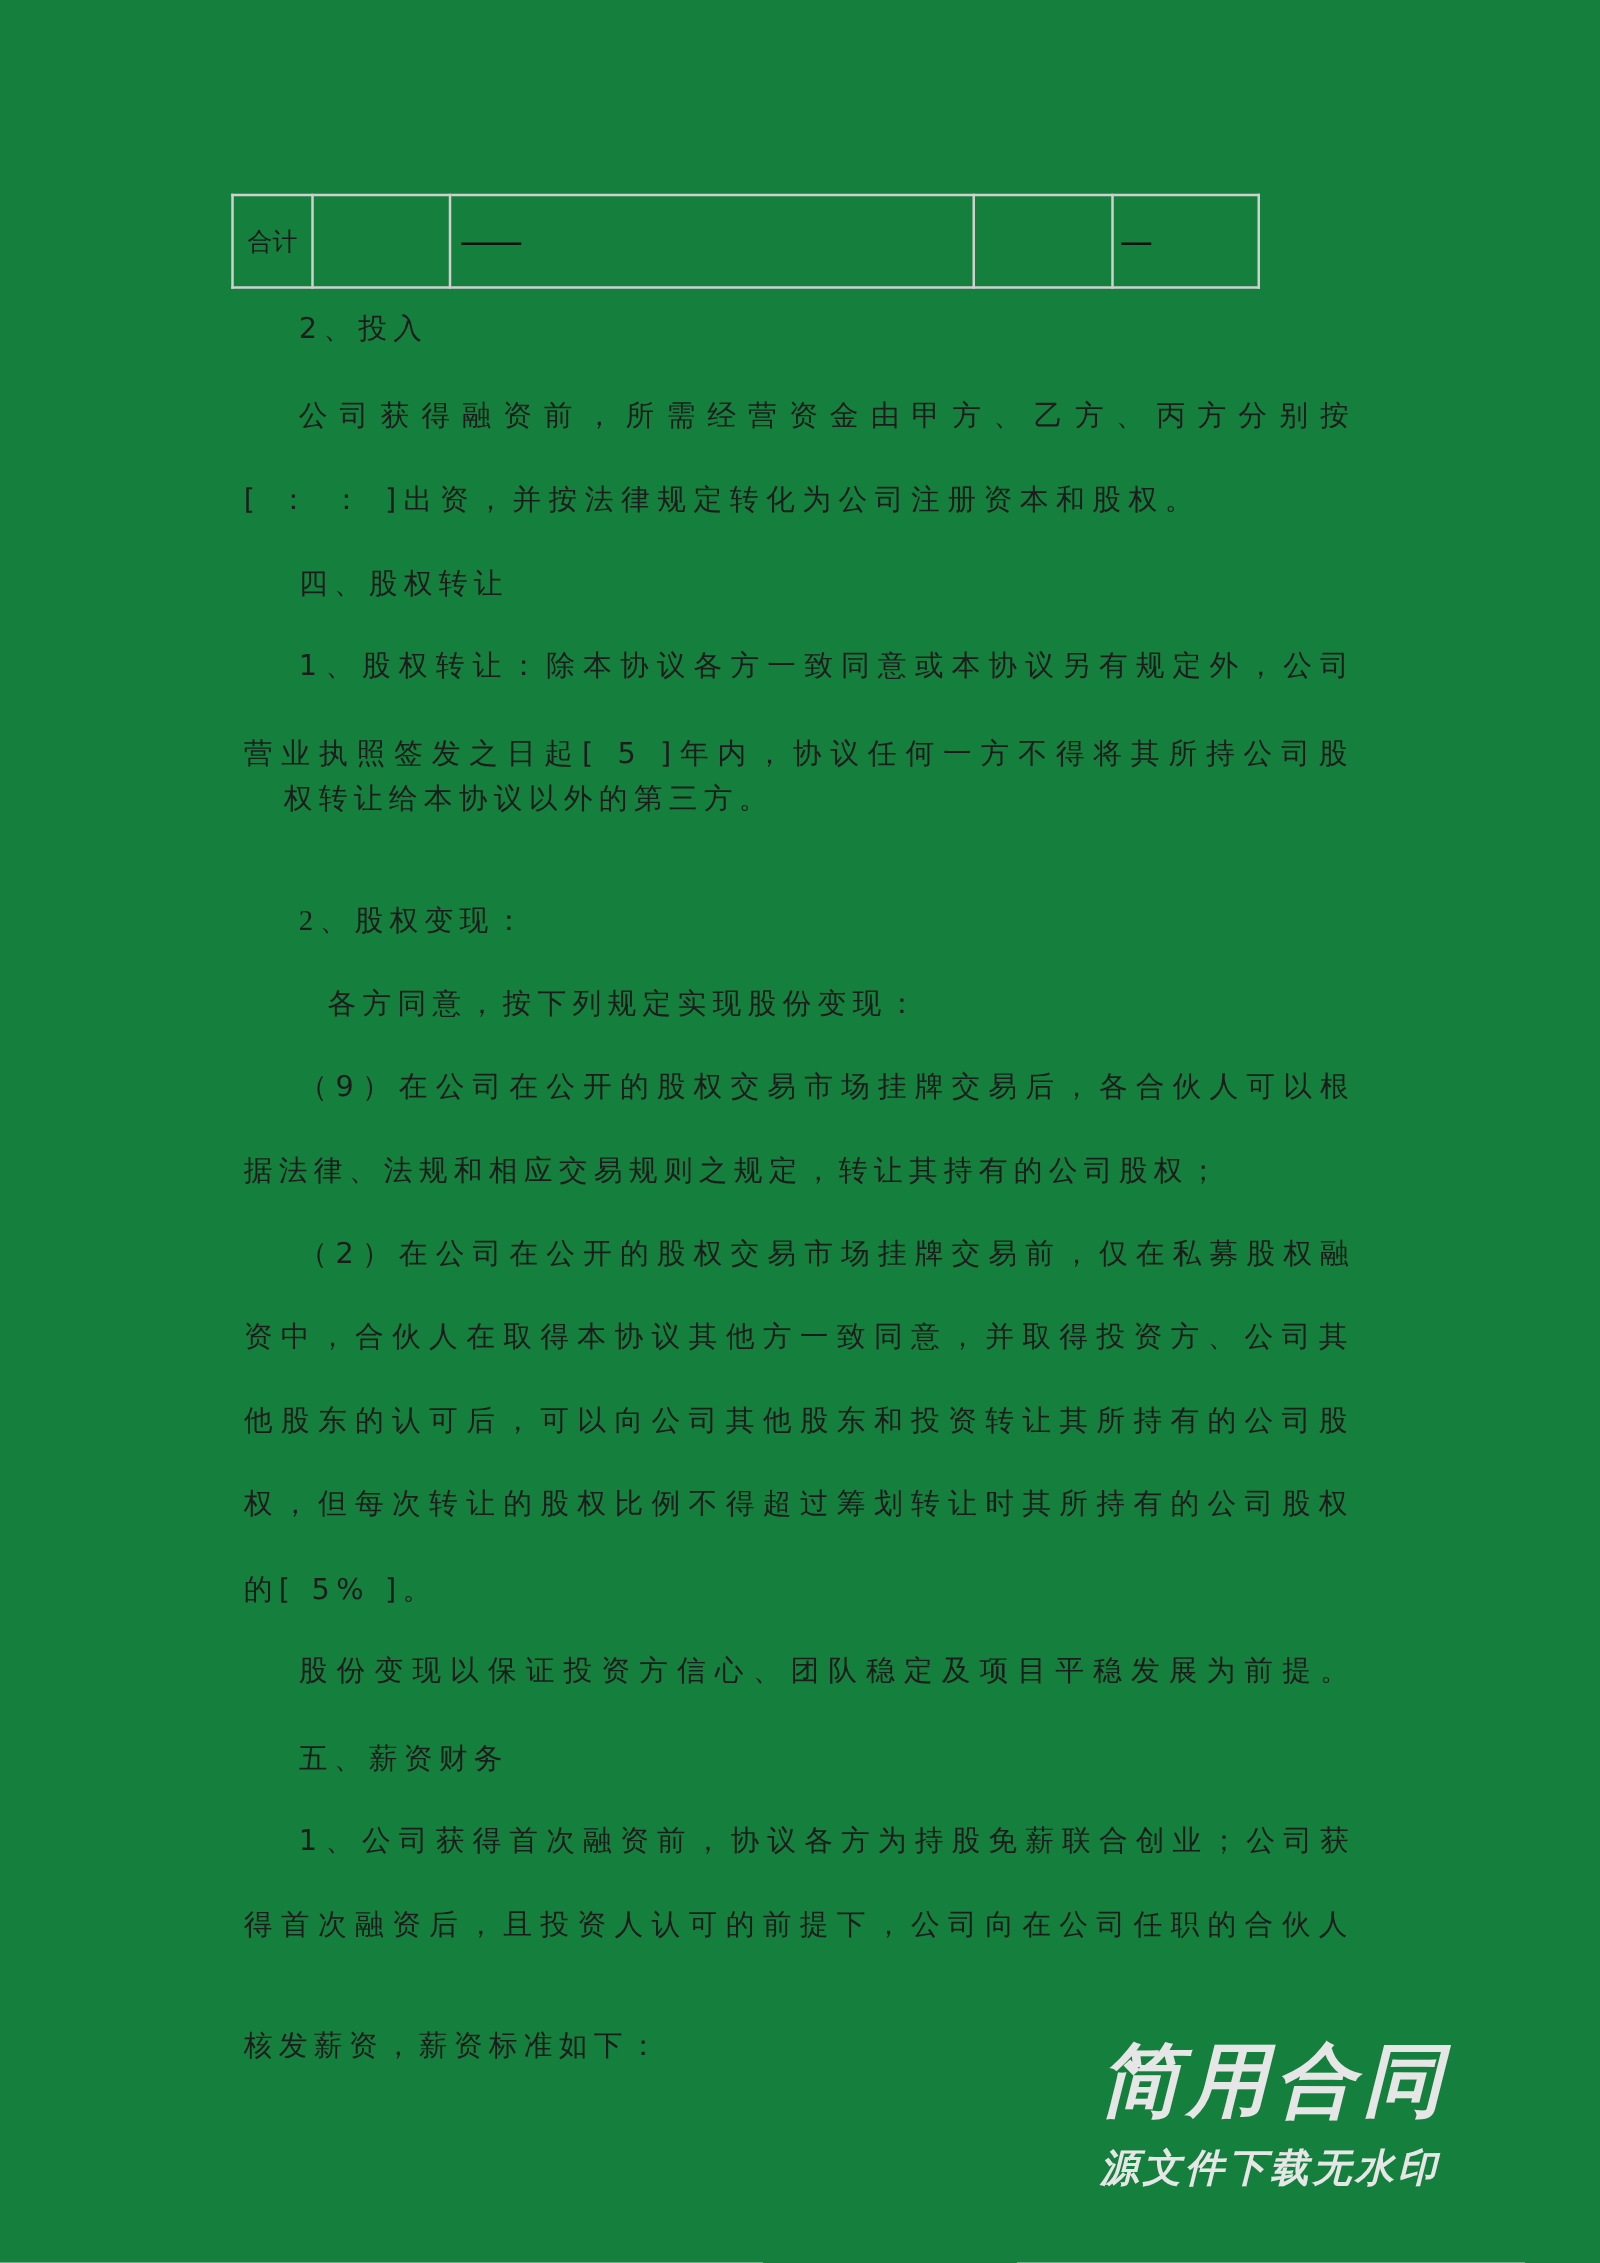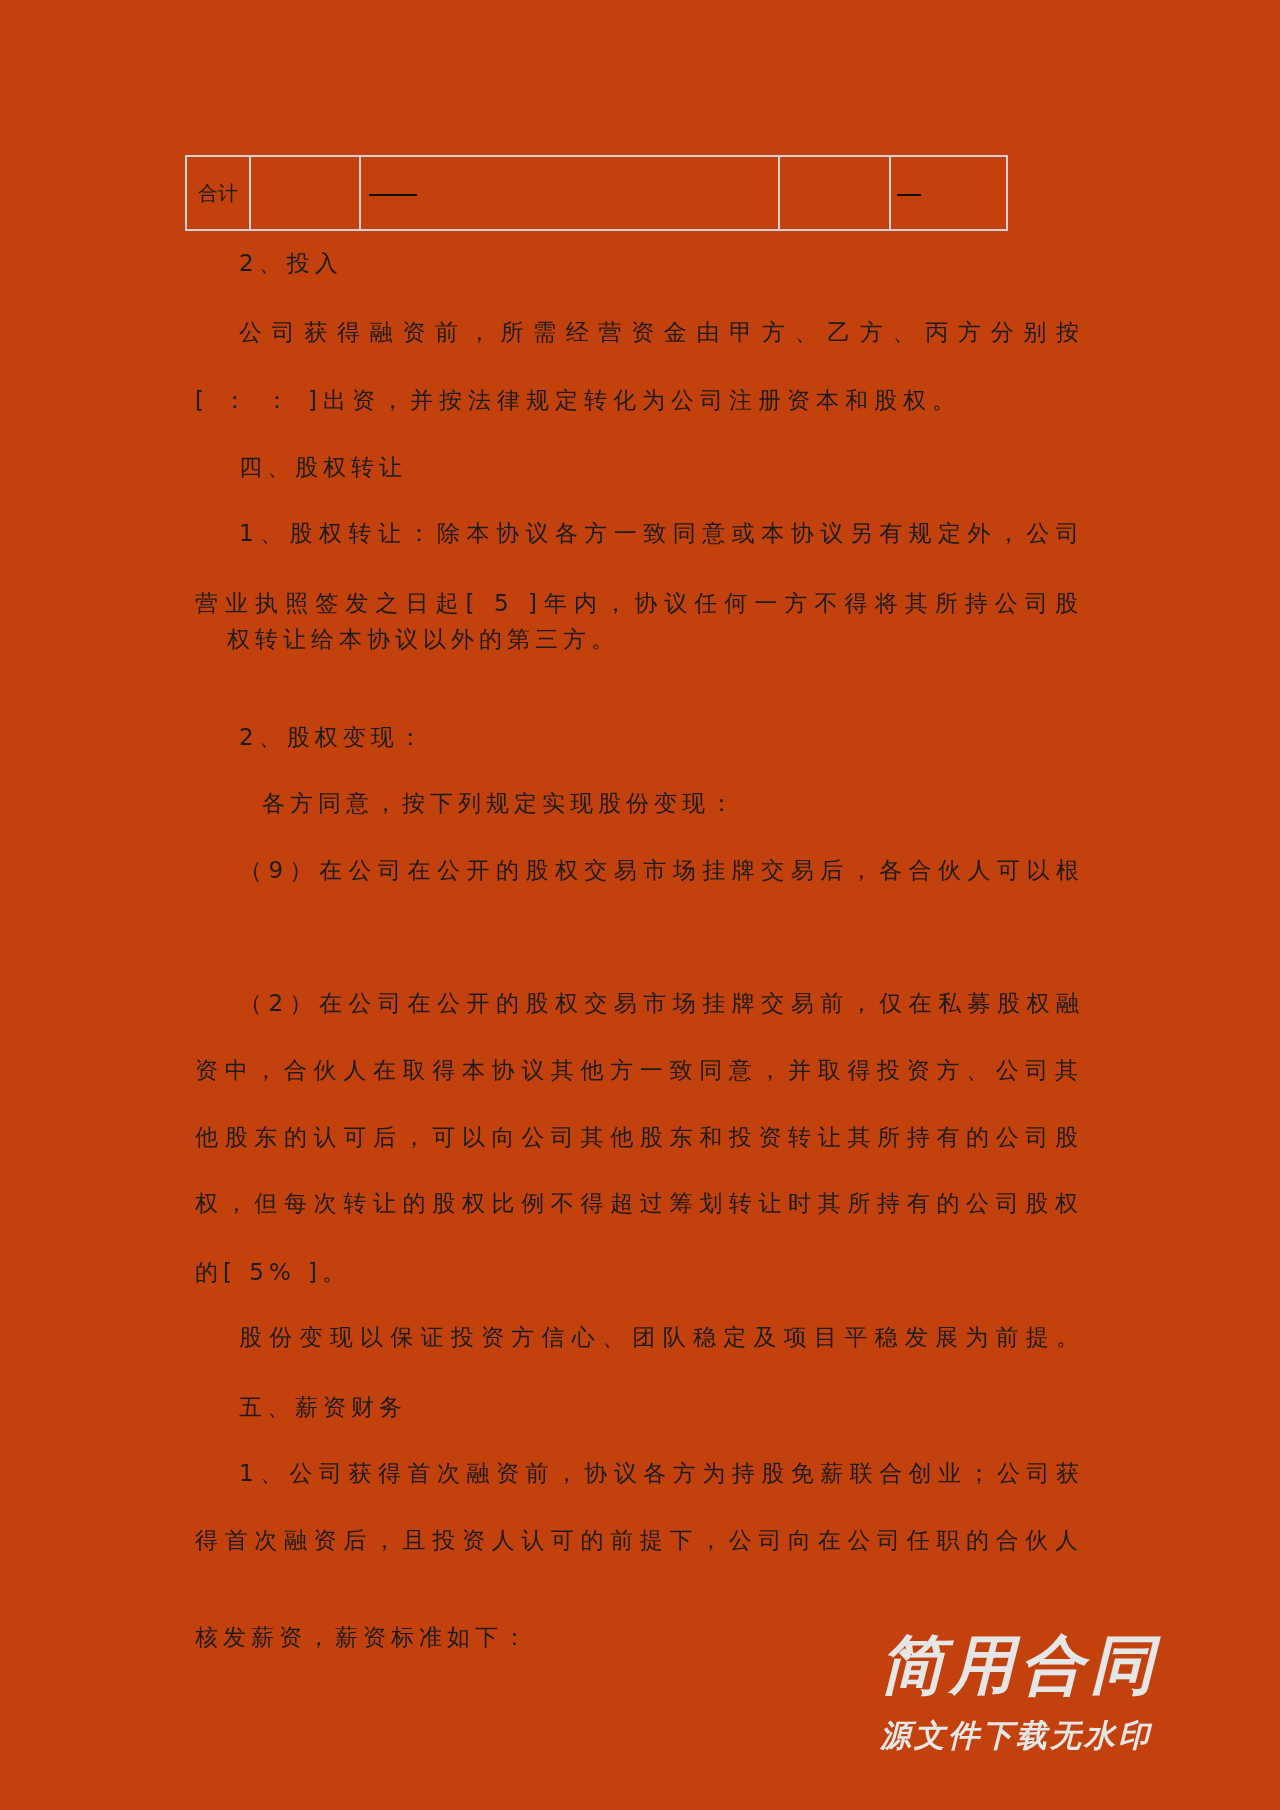--- a/index.html
+++ b/index.html
@@ -1,18 +1,18 @@
 <!DOCTYPE html>
 <html><head>
 <meta charset="utf-8">
 <style>
   html, body { margin: 0; padding: 0; background: #ffffff; }
   body { width: 1280px; height: 1810px; position: relative; overflow: hidden;
          font-family: "DejaVu Sans", "Liberation Sans", sans-serif; color: #1a1a1a; }
-  .page { position: absolute; left: 0; top: 0; width: 1280px; height: 1810px; background: #c2410c; }
+  .page { position: absolute; left: 0; top: 0; width: 1280px; height: 1810px; background: #15803d; }
   table.total-table { position: absolute; left: 185px; top: 155px; border-collapse: collapse; }
   table.total-table td { border: 2px solid #d0d0d0; height: 72px; padding: 0; font-size: 20px; vertical-align: middle; }
   .c1 { width: 62px; text-align: center; }
   .c2 { width: 108px; }
   .c3 { width: 409px; padding-left: 8px !important; }
   .c4 { width: 109px; }
   .c5 { width: 109px; padding-left: 6px !important; }
   .dash-long { display: inline-block; width: 48px; border-top: 2px solid #111; vertical-align: middle; }
   .dash-short { display: inline-block; width: 24px; border-top: 2px solid #111; vertical-align: middle; }
   .line { position: absolute; font-size: 23px; line-height: 34px; white-space: nowrap; letter-spacing: 5px; color: #1c1c1c; }
@@ -44,23 +44,24 @@
 
   <div class="line indent" style="top:246px;">2、投入</div>
   <div class="line indent justify w-ind" style="top:316px;font-family:Liberation Serif, serif;">公司获得融资前，所需经营资金由甲方、乙方、丙方分别按</div>
   <div class="line full" style="top:383px; letter-spacing:6px;">[ ： ： ]出资，并按法律规定转化为公司注册资本和股权。</div>
 
   <div class="line indent" style="top:450px;">四、股权转让</div>
   <div class="line indent justify w-ind" style="top:516px;">1、股权转让：除本协议各方一致同意或本协议另有规定外，公司</div>
   <div class="line full justify w-full" style="top:586px;">营业执照签发之日起[ 5 ]年内，协议任何一方不得将其所持公司股</div>
   <div class="line full" style="top:622px;margin-left:32px;">权转让给本协议以外的第三方。</div>
 
-  <div class="line indent" style="top:720px;">2、股权变现：</div>
+  <div class="line indent" style="top:720px;font-family:Liberation Serif, serif;">2、股权变现：</div>
   <div class="line indent" style="top:786px;margin-left:23px;">各方同意，按下列规定实现股份变现：</div>
   <div class="line indent justify w-ind" style="top:853px;">（9）在公司在公开的股权交易市场挂牌交易后，各合伙人可以根</div>
+  <div class="line full" style="top:920px;">据法律、法规和相应交易规则之规定，转让其持有的公司股权；</div>
   <div class="line indent justify w-ind" style="top:986px;">（2）在公司在公开的股权交易市场挂牌交易前，仅在私募股权融</div>
   <div class="line full justify w-full" style="top:1053px;">资中，合伙人在取得本协议其他方一致同意，并取得投资方、公司其</div>
   <div class="line full justify w-full" style="top:1120px;">他股东的认可后，可以向公司其他股东和投资转让其所持有的公司股</div>
   <div class="line full justify w-full" style="top:1186px;">权，但每次转让的股权比例不得超过筹划转让时其所持有的公司股权</div>
   <div class="line full" style="top:1255px;">的[ 5% ]。</div>
 
   <div class="line indent justify w-ind" style="top:1320px;">股份变现以保证投资方信心、团队稳定及项目平稳发展为前提。</div>
 
   <div class="line indent" style="top:1390px;">五、薪资财务</div>
   <div class="line indent justify w-ind" style="top:1456px;">1、公司获得首次融资前，协议各方为持股免薪联合创业；公司获</div>

